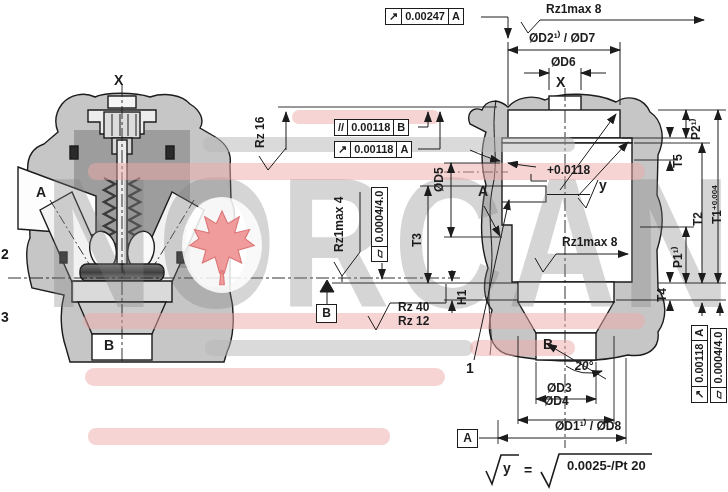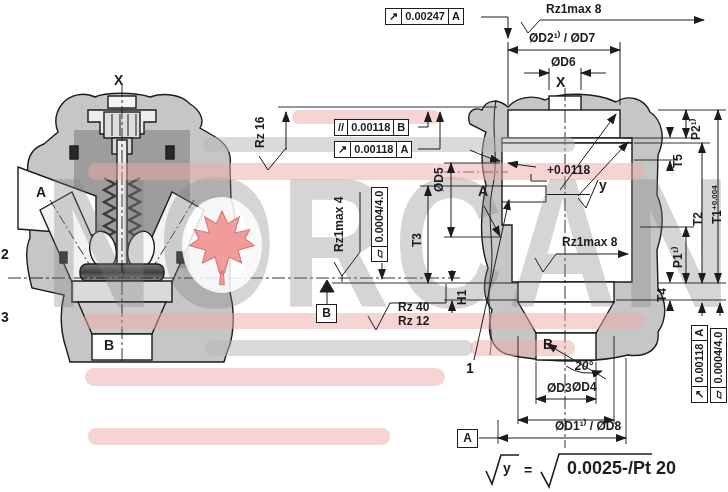--- a/index.html
+++ b/index.html
@@ -276,21 +276,21 @@
   <div class="fcf rotf" style="left:710px;top:403px;">
     <span>▱</span>
       <span>0.0004/4.0</span>
   </div>
 
   <div class="dbox" style="left:316px;top:304px;">B</div>
   <div class="t" style="left:398px;top:301px;">Rz 40</div>
   <div class="t" style="left:398px;top:315px;">Rz 12</div>
 
   <div class="t" style="left:547px;top:382px;">ØD3</div>
-  <div class="t" style="left:544px;top:381px;margin-left:28px;">ØD4</div>
+  <div class="t" style="left:544px;top:395px;">ØD4</div>
   <div class="t" style="left:531px;top:420px;margin-left:24px;">ØD1¹⁾ / ØD8</div>
   <div class="dbox" style="left:457px;top:429px;">A</div>
 
   <div class="t big" style="left:503px;top:461px;">y</div>
   <div class="t big" style="left:524px;top:463px;">=</div>
-  <div class="t" style="left:567px;top:459px;font-size:18px;">0.0025-/Pt 20</div>
+  <div class="t" style="left:567px;top:459px;font-size:13px;">0.0025-/Pt 20</div>
 
 </div>
 
 </body></html>

